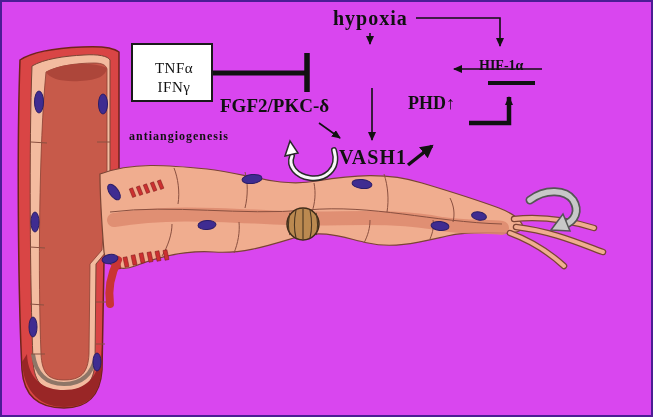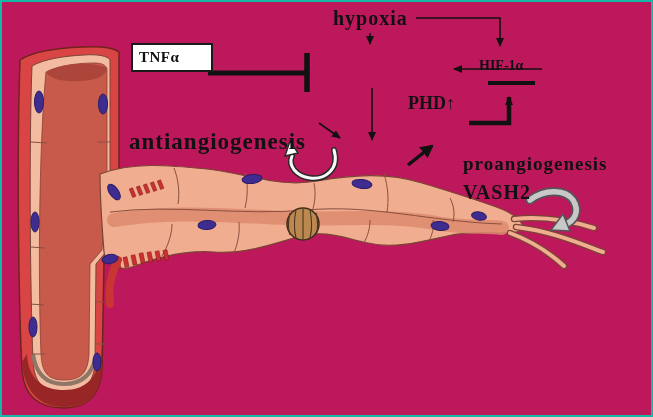--- a/index.html
+++ b/index.html
@@ -1,31 +1,31 @@
 <!DOCTYPE html>
 <html><head>
 <meta charset="utf-8">
 <style>
   html,body{margin:0;padding:0;background:#e8e8e8;}
   #fig{
     position:relative;width:653px;height:417px;box-sizing:border-box;
-    background:#be185d;border:2px solid #14b8a6;overflow:hidden;
+    background:#d946ef;border:2px solid #4c1d95;overflow:hidden;
     font-family:"Liberation Serif","DejaVu Serif",serif;
   }
   #art{position:absolute;left:0;top:0;width:653px;height:417px;}
   .lbl{
     position:absolute;font-weight:bold;color:#111;white-space:nowrap;
     letter-spacing:1px;line-height:1.05;
     font-family:"Liberation Serif","DejaVu Serif",serif;
   }
   #cytobox{
     position:absolute;left:129px;top:41px;width:70px;
     border:2px solid #1a1a1a;background:#ffffff;
-    padding:3px 2px 3px 6px;font-weight:bold;font-size:15px;
-    line-height:1.28;color:#111;letter-spacing:0.5px;
+    padding:14px 2px 3px 6px;font-weight:normal;font-size:15px;
+    line-height:1.28;color:#111;letter-spacing:0.5px;text-align:center;
   }
 </style>
 </head>
 <body>
 
 <div id="fig">
 
   <svg id="art" viewBox="0 0 653 417">
     <defs>
       <marker id="ah" markerWidth="12" markerHeight="10" refX="8" refY="4" orient="auto" markerUnits="userSpaceOnUse">
@@ -176,28 +176,29 @@
       <path d="M 528,198 C 544,186 564,188 571,198 C 578,209 573,219 562,223" fill="none" stroke="#555555" stroke-width="9" stroke-linecap="round"></path>
       <path d="M 528,198 C 544,186 564,188 571,198 C 578,209 573,219 562,223" fill="none" stroke="#c8c8c8" stroke-width="5.5" stroke-linecap="round"></path>
       <path d="M 549,228 L 561,212 L 568,229 Z" fill="#c8c8c8" stroke="#555555" stroke-width="1.5"></path>
     </g>
   </svg>
 
   <div class="lbl" style="left:331px;top:6px;font-size:20px">hypoxia</div>
 
   <div id="cytobox">
     <div>TNFα</div>
+    <div>IFNγ</div>
   </div>
 
 
   <div class="lbl" style="left:477px;top:57px;font-size:14px;letter-spacing:0">HIF-1α</div>
 
+  <div class="lbl" style="left:218px;top:94px;font-size:19px;letter-spacing:0">FGF2/PKC-δ</div>
 
   <div class="lbl" style="left:406px;top:92px;font-size:18px;letter-spacing:0">PHD↑</div>
 
-  <div class="lbl" style="left:127px;top:128px;font-size:23px">antiangiogenesis</div>
-
-
-  <div class="lbl" style="left:461px;top:152px;font-size:19px">proangiogenesis</div>
-
-  <div class="lbl" style="left:461px;top:180px;font-size:20px">VASH2</div>
+  <div class="lbl" style="left:127px;top:128px;font-size:12px">antiangiogenesis</div>
+
+  <div class="lbl" style="left:337px;top:145px;font-size:20px">VASH1</div>
+
+
 
 </div>
 
 </body></html>

